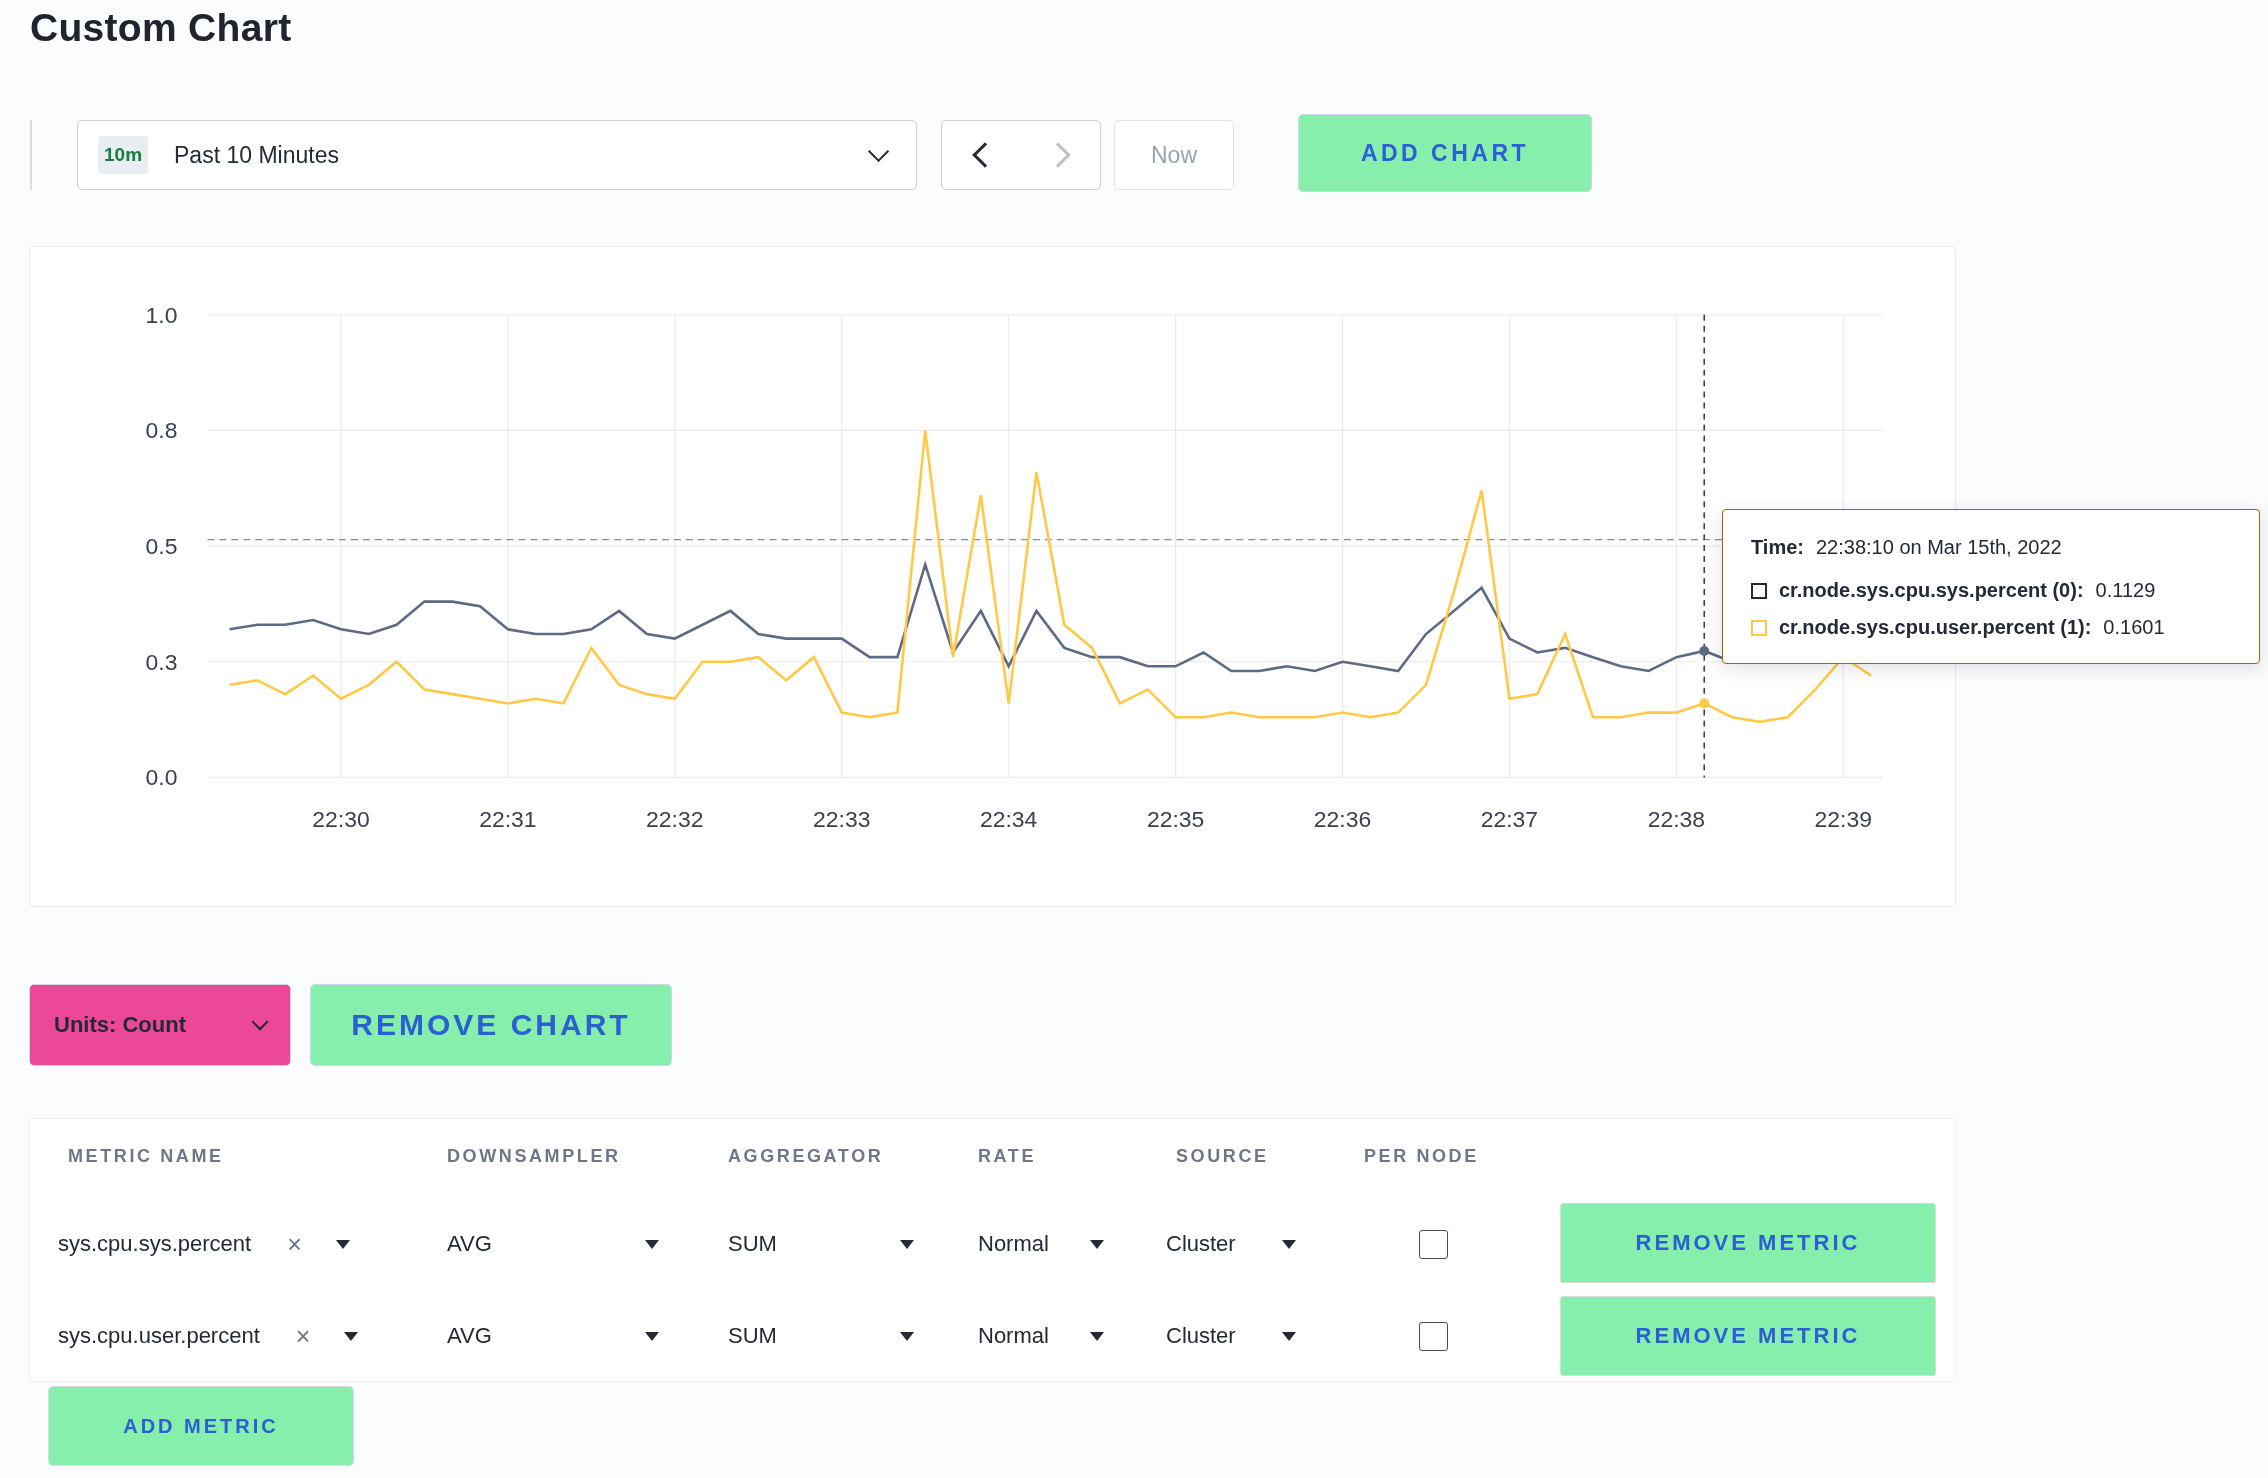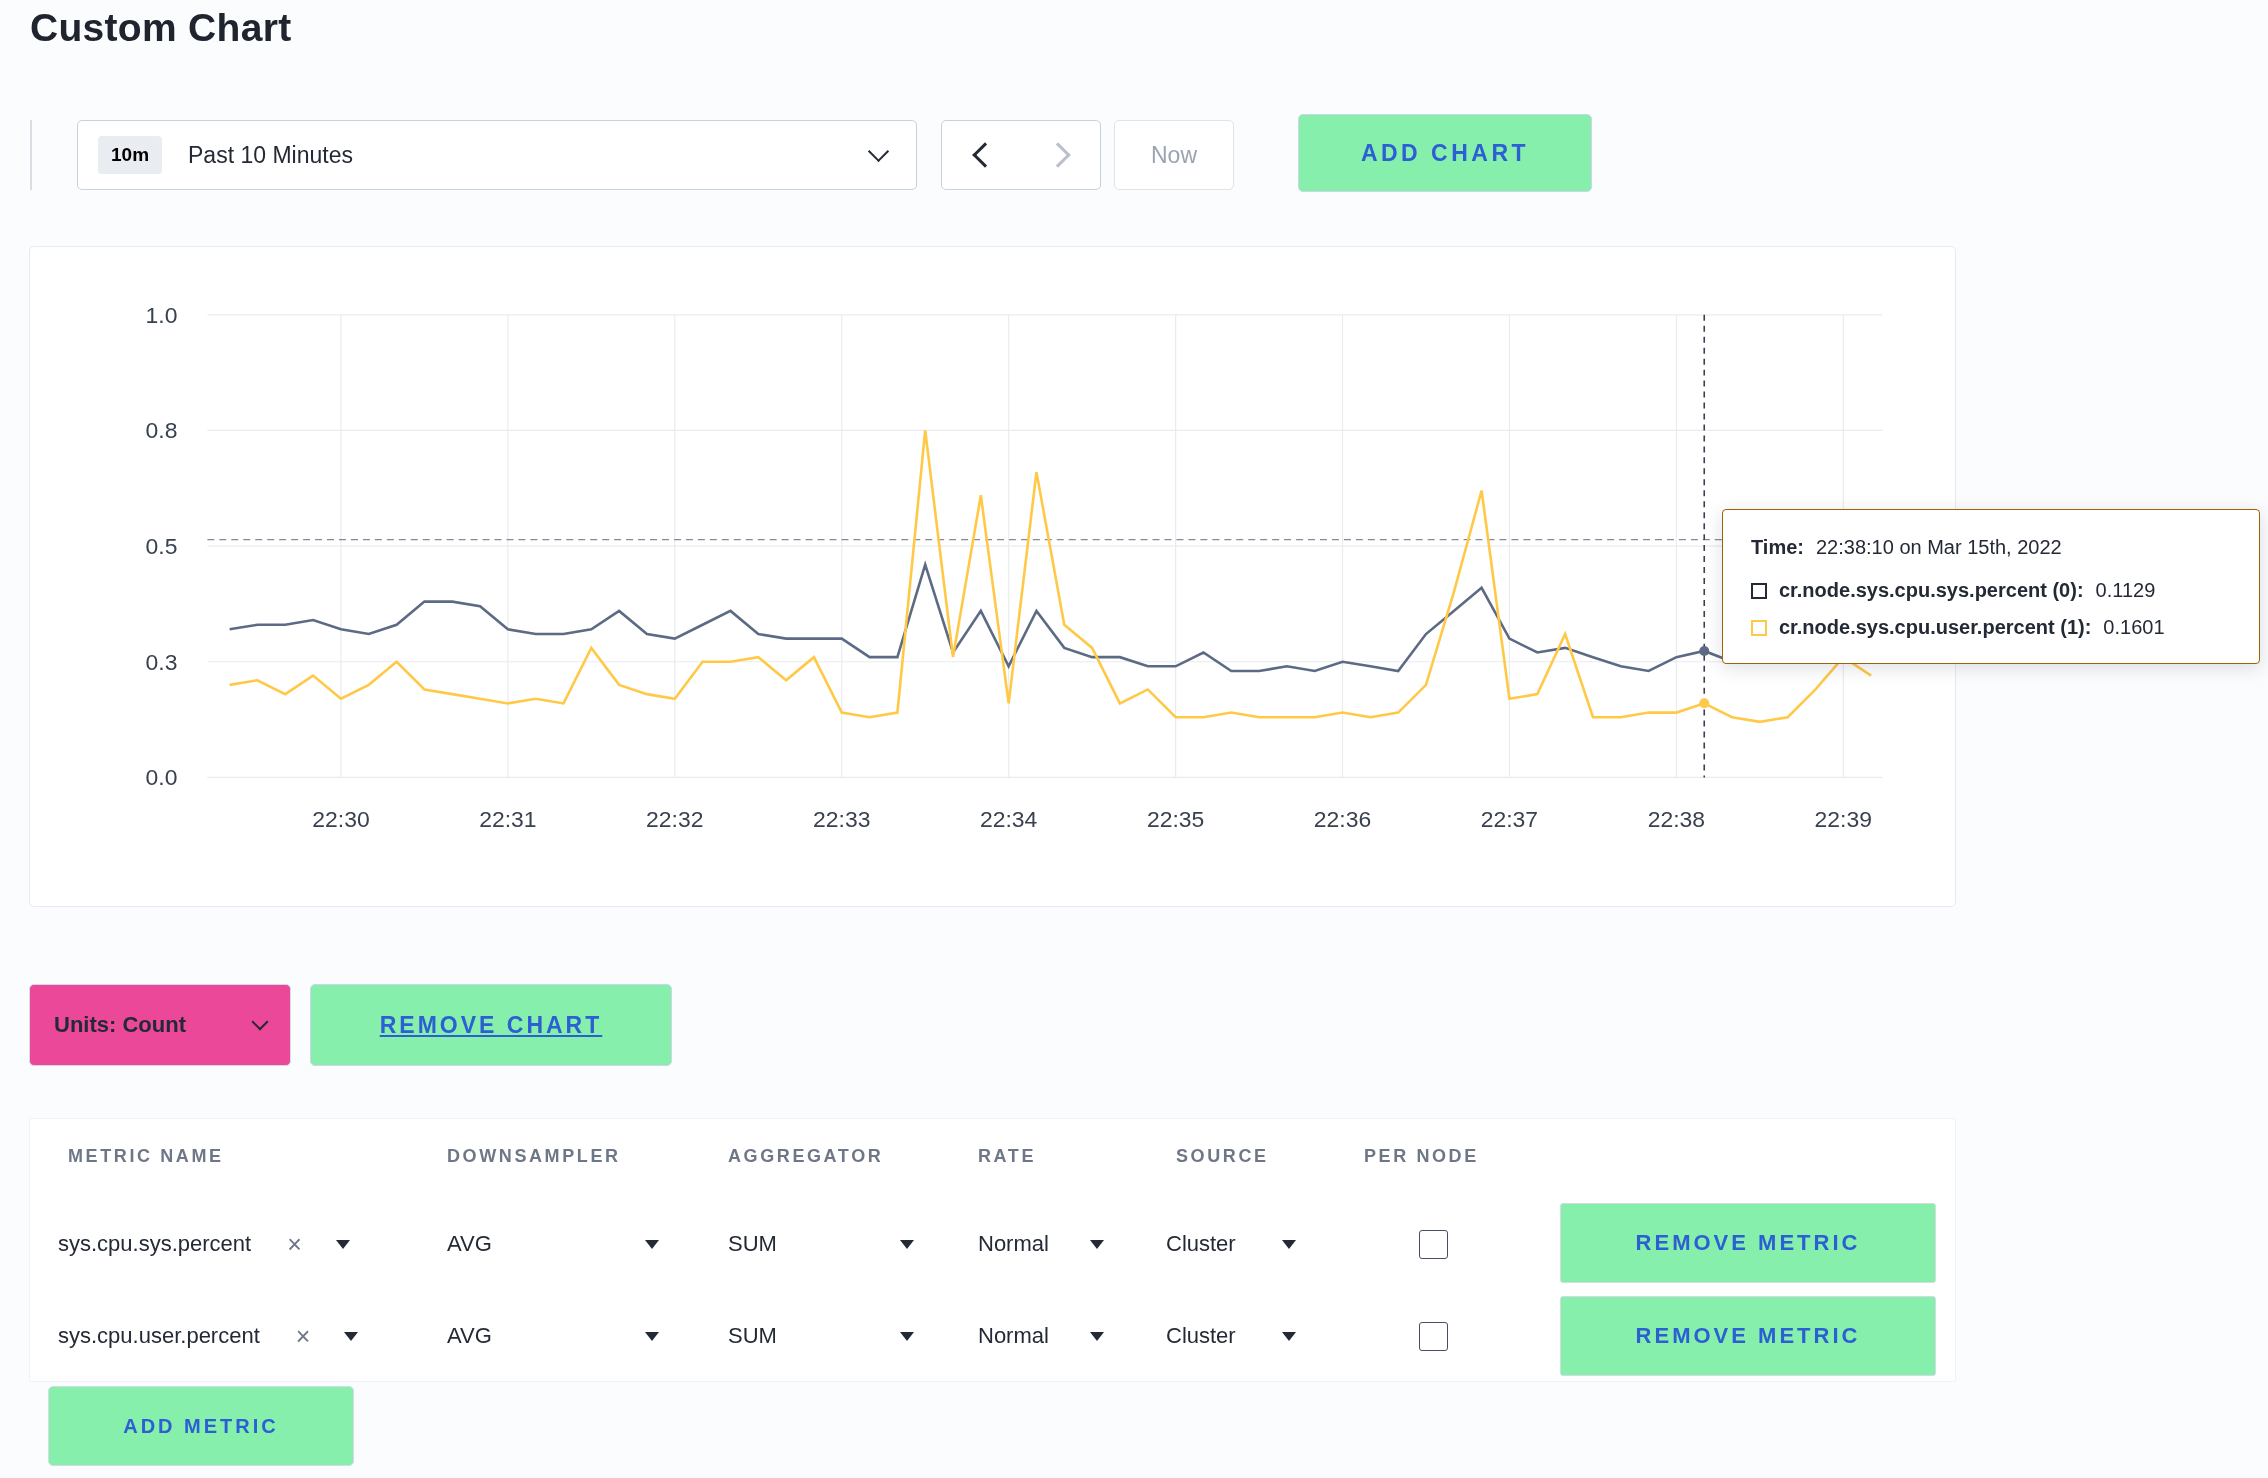--- a/index.html
+++ b/index.html
@@ -13,21 +13,21 @@
 
   
   .page-title{left:30px;top:6px;font-size:39px;font-weight:700;color:#20242e;margin:0;letter-spacing:.3px;}
   .vline{left:30px;top:120px;width:2px;height:70px;background:#d8dde4;}
 
   .time-select{
     left:77px;top:120px;width:840px;height:70px;background:#fff;
     border:1.5px solid #c9d1dd;border-radius:5px;display:flex;align-items:center;
     padding:0 30px 0 20px;cursor:pointer;
   }
-  .time-badge{background:#e9ecf1;border-radius:4px;font-weight:700;font-size:19px;padding:8px 13px;color:#000000;}
+  .time-badge{background:#e9ecf1;border-radius:4px;font-weight:700;font-size:19px;padding:8px 6px;color:#15803d;}
   .time-label{font-size:23px;margin-left:26px;flex:1;}
   .chev{width:13px;height:13px;border-right:2.2px solid #242a35;border-bottom:2.2px solid #242a35;
         transform:rotate(45deg);display:inline-block;margin-top:-7px;}
   .chev.small{width:10px;height:10px;border-width:2px;}
 
   .arrow-group{left:941px;top:120px;width:160px;height:70px;display:flex;background:#fff;
     border:1.5px solid #c9d1dd;border-radius:5px;}
   .arrow-btn{flex:1;display:flex;align-items:center;justify-content:center;background:none;border:none;cursor:pointer;padding:0;}
   .chev-left{width:15px;height:15px;border-left:3px solid #242a35;border-bottom:3px solid #242a35;transform:rotate(45deg);display:inline-block;margin-left:6px;}
   .chev-right{width:15px;height:15px;border-top:3px solid #b9c0cb;border-right:3px solid #b9c0cb;transform:rotate(45deg);display:inline-block;margin-right:6px;}
@@ -56,21 +56,21 @@
   .tt-time{font-size:20px;margin-bottom:20px;}
   .tt-time .lbl{font-weight:700;margin-right:12px;}
   .tt-row{display:flex;align-items:center;font-size:20px;margin-top:14px;}
   .sq{width:16px;height:16px;border:2.5px solid #242a35;margin-right:12px;flex:0 0 auto;box-sizing:border-box;}
   .tt-name{font-weight:700;margin-right:12px;}
 
   
   .units-box{left:29px;top:984px;width:262px;height:82px;background:#ec4899;border:1.5px solid #d5dbe3;
     border-radius:5px;display:flex;align-items:center;justify-content:space-between;
     padding:0 24px;font-size:22px;font-weight:700;cursor:pointer;}
-  .remove-chart{left:310px;top:984px;width:362px;height:82px;font-size:23px;letter-spacing:3px;text-decoration:underline;}
+  .remove-chart{left:310px;top:984px;width:362px;height:82px;font-size:30px;letter-spacing:3px;}
 
   
   .table-bg{left:29px;top:1118px;width:1927px;height:264px;background:#fff;border:1px solid #f0f2f5;border-radius:2px;}
   .th{position:absolute;top:1146px;font-size:18px;font-weight:700;letter-spacing:2.6px;color:#6e7787;}
   .th-metric{left:68px;} .th-ds{left:447px;} .th-agg{left:728px;}
   .th-rate{left:978px;} .th-src{left:1176px;} .th-node{left:1364px;}
 
   .cell{position:absolute;height:56px;display:flex;align-items:center;font-size:22px;cursor:pointer;gap:14px;}
   .r1{top:1216px;} .r2{top:1308px;}
   .caret{width:0;height:0;border-left:7px solid transparent;border-right:7px solid transparent;

